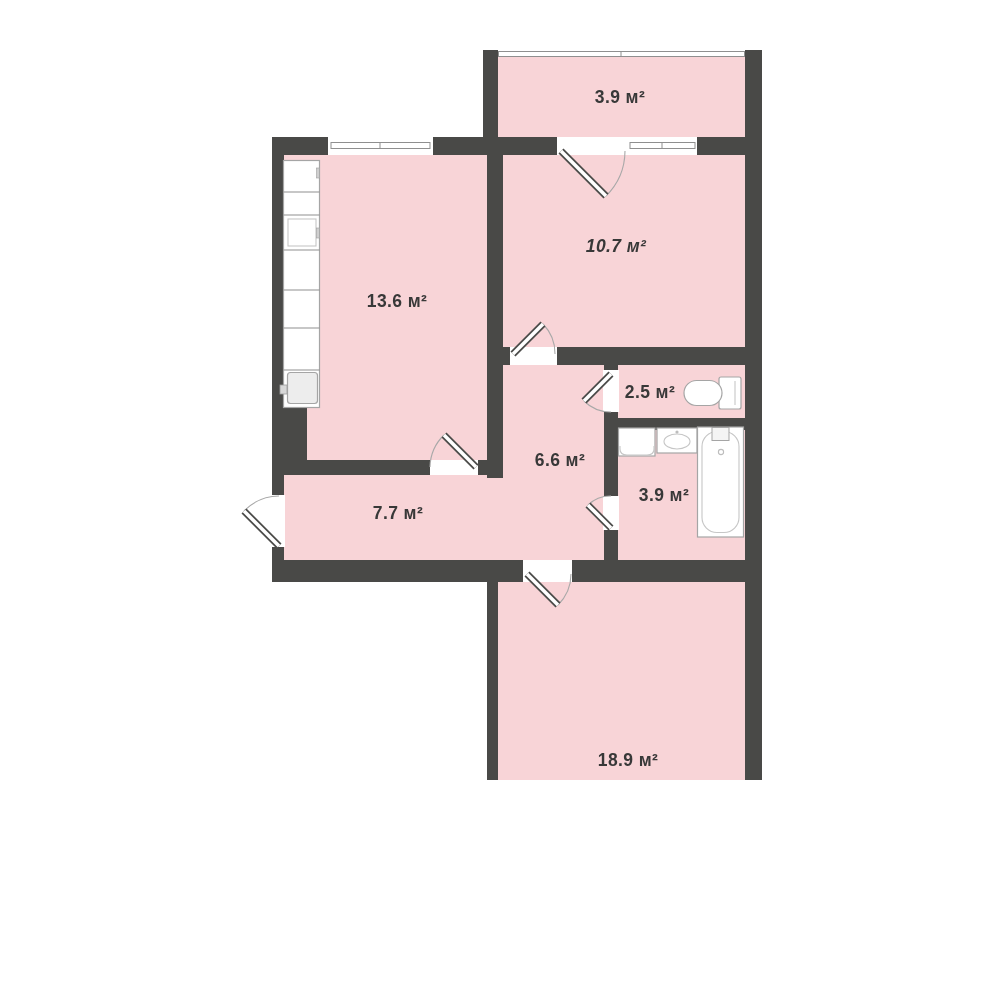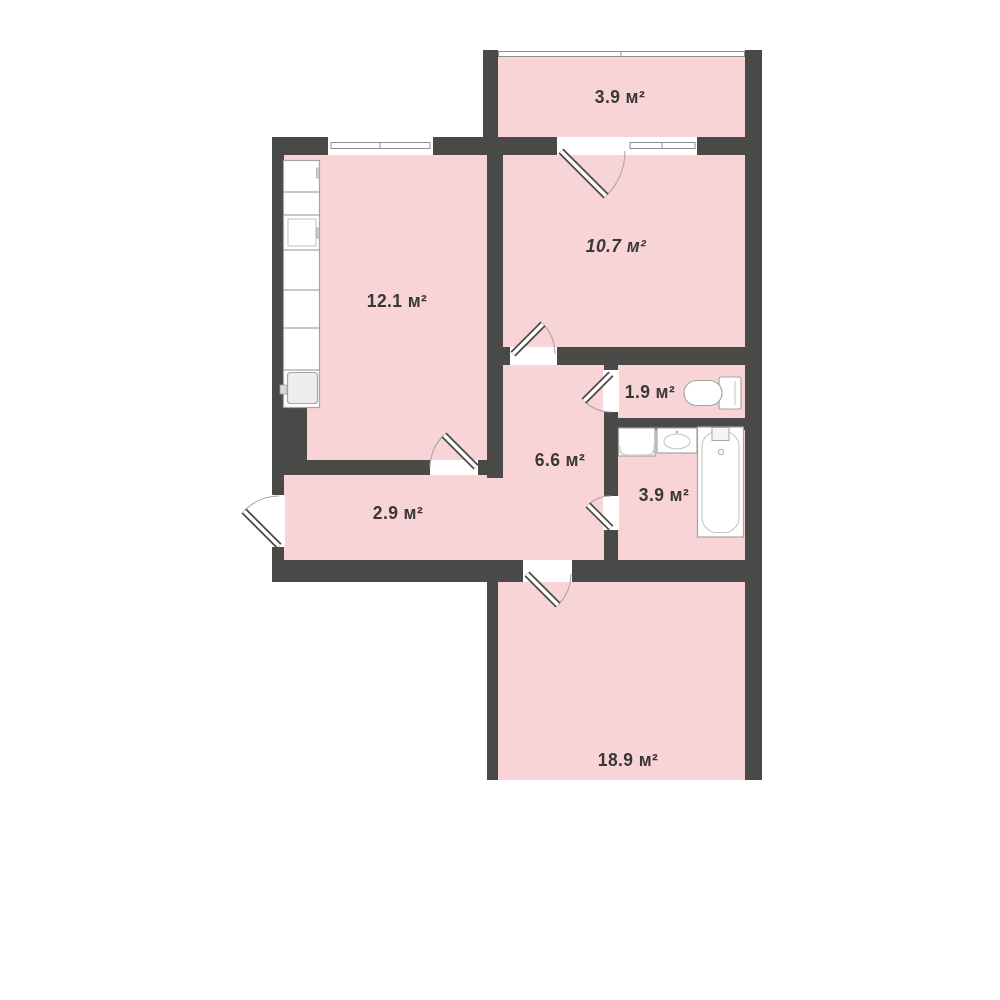--- a/index.html
+++ b/index.html
@@ -167,20 +167,20 @@
     <g>
       <rect class="fix" x="697.5" y="427" width="46" height="110"></rect>
       <rect class="fix-light" x="702" y="431.5" width="37" height="101" rx="15"></rect>
       <rect x="712" y="427.5" width="17" height="13" fill="#f4f4f4" stroke="#a5a5a5" stroke-width="1"></rect>
       <circle cx="721" cy="452" r="2.6" fill="none" stroke="#bdbdbd" stroke-width="1.1"></circle>
     </g>
   </svg>
 
   <div class="room-label" style="left:620px;top:97px;">3.9 м²</div>
   <div class="room-label" style="left:616px;top:246px;font-style:italic;">10.7 м²</div>
-  <div class="room-label" style="left:397px;top:301px;">12.1 м²</div>
-  <div class="room-label" style="left:650px;top:392px;">1.9 м²</div>
+  <div class="room-label" style="left:397px;top:301px;">13.6 м²</div>
+  <div class="room-label" style="left:650px;top:392px;">2.5 м²</div>
   <div class="room-label" style="left:560px;top:460px;">6.6 м²</div>
   <div class="room-label" style="left:664px;top:495px;">3.9 м²</div>
-  <div class="room-label" style="left:398px;top:513px;">2.9 м²</div>
+  <div class="room-label" style="left:398px;top:513px;">7.7 м²</div>
   <div class="room-label" style="left:628px;top:760px;">18.9 м²</div>
 
 </div>
 
 </body></html>

